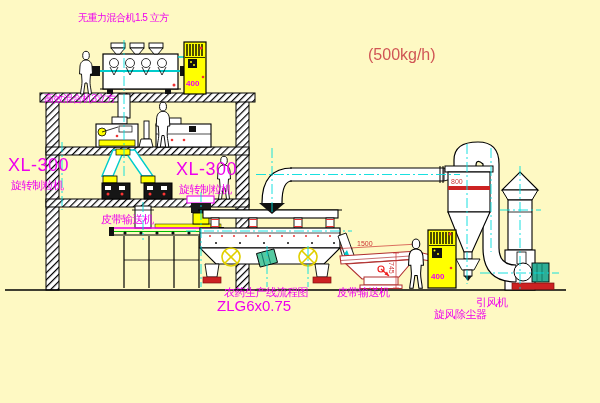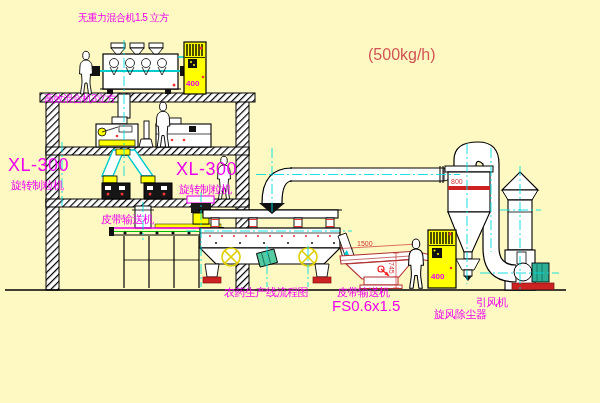--- a/index.html
+++ b/index.html
@@ -370,22 +370,22 @@
 <div class="lbl magenta cn-small" style="left:44px;top:94px;">高效混合机3立方</div>
 
 <div class="lbl magenta model-lg" style="left:8px;top:156px;">XL-300</div>
 <div class="lbl magenta cn-tiny" style="left:11px;top:180px;">旋转制粒机</div>
 <div class="lbl magenta model-lg" style="left:176px;top:160px;">XL-300</div>
 <div class="lbl magenta cn-tiny" style="left:179px;top:184px;">旋转制粒机</div>
 
 <div class="lbl magenta cn-tiny" style="left:101px;top:214px;">皮带输送机</div>
 
 <div class="lbl magenta cn-tiny" style="left:224px;top:287px;">农药生产线流程图</div>
+<div class="lbl magenta model-md" style="left:217px;top:298px;">ZLG6x0.75</div>
 <div class="lbl magenta cn-tiny" style="left:337px;top:287px;">皮带输送机</div>
-<div class="lbl magenta model-md" style="left:332px;top:298px;">FS0.6x1.5</div>
 <div class="lbl magenta cn-tiny" style="left:434px;top:309px;">旋风除尘器</div>
 <div class="lbl magenta cn-tiny" style="left:476px;top:297px;">引风机</div>
 
 <div class="lbl dim" style="left:357px;top:240px;">1500</div>
 <div class="lbl dim rot90" style="left:395px;top:262px;">745</div>
 <div class="lbl dim" style="left:451px;top:178px;">800</div>
 
 <div class="lbl cab-txt" style="left:186px;top:70px;">400</div>
 <div class="lbl cab-txt" style="left:431px;top:263px;">400</div>
 

